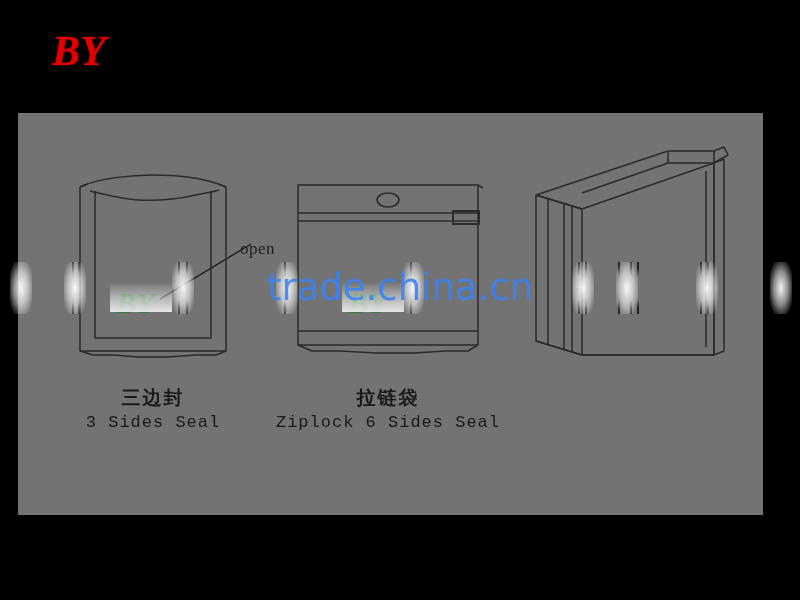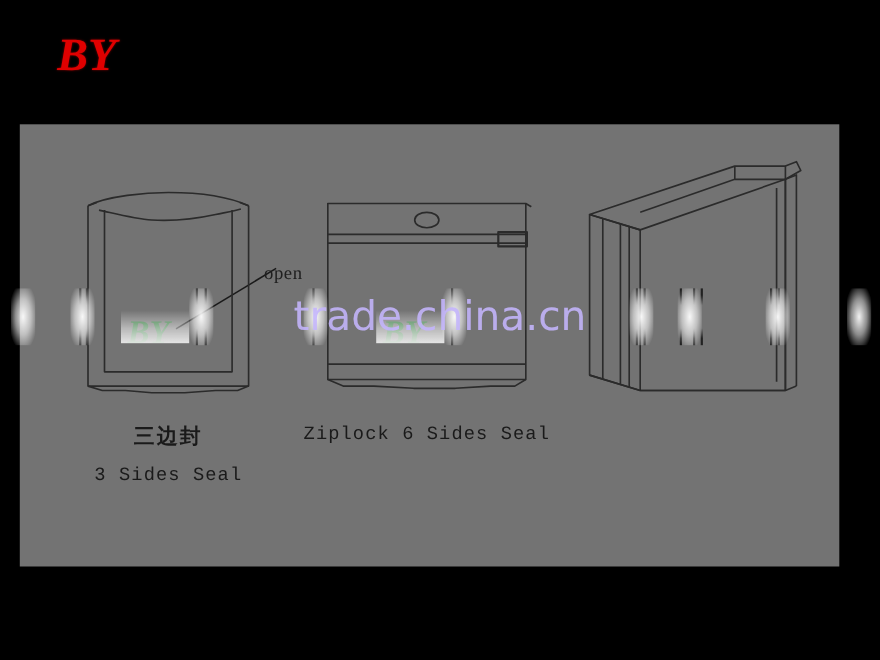--- a/index.html
+++ b/index.html
@@ -76,21 +76,21 @@
     width: 100%;
     text-align: center;
     color: #1a1a1a;
   }
   .caption-cn {
     font-family: "DejaVu Sans", "Liberation Sans", sans-serif;
     font-size: 19px;
     font-weight: bold;
     letter-spacing: 2px;
     line-height: 24px;
-    margin-bottom: 13px;
+    margin-bottom: 3px;
     white-space: nowrap;
   }
   .caption-en {
     font-family: "Liberation Mono", "DejaVu Sans Mono", monospace;
     font-size: 17px;
     font-weight: normal;
     letter-spacing: 1px;
     line-height: 22px;
     white-space: nowrap;
     text-align: center;
@@ -130,21 +130,21 @@
   #watermark-text {
     position: absolute;
     left: 0;
     top: 0;
     width: 800px;
     height: 52px;
     line-height: 52px;
     text-align: center;
     font-family: "DejaVu Sans", "Liberation Sans", sans-serif;
     font-size: 37px;
-    color: #c4b5fd;
+    color: #3b82f6;
     opacity: 0.88;
     letter-spacing: 0px;
     user-select: none;
   }
   .wm-tick {
     position: absolute;
     top: 0;
     width: 2px;
     height: 52px;
     background: linear-gradient(to bottom,
@@ -249,20 +249,21 @@
 
             <rect x="185" y="78" width="26" height="13" stroke-width="2"></rect>
 
             <line x1="30" y1="198" x2="210" y2="198"></line>
 
             <path d="M210,52 L215,55"></path>
           </g>
         </svg>
       </div>
       <div class="caption-block">
+        <div class="caption-cn">拉链袋</div>
         <div class="caption-en">Ziplock 6 Sides Seal</div>
       </div>
     </div>
 
     <div class="bag-column" id="column-mseal">
       <div class="bag-art">
         <svg viewBox="0 0 245 250" preserveAspectRatio="xMidYMid meet">
           <g fill="none" stroke="#2b2b2b" stroke-width="1.5" stroke-linejoin="round">
 
             <path d="M18,62 L150,18 L196,18 L196,30 L64,76 Z"></path>

